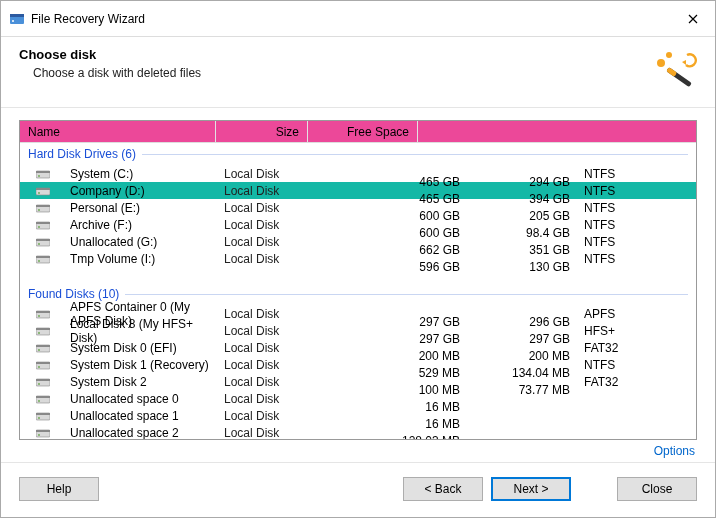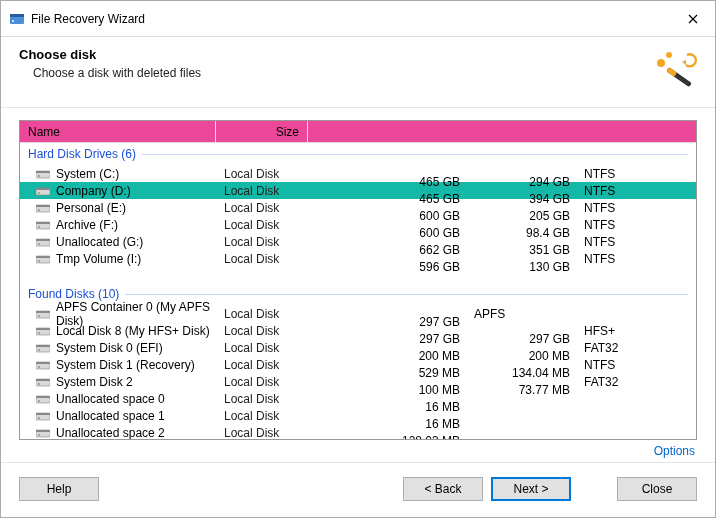--- a/index.html
+++ b/index.html
@@ -22,21 +22,21 @@
 .grid-body::-webkit-scrollbar { width: 17px; }
 .grid-body::-webkit-scrollbar-track { background: #f0f0f0; }
 .grid-body::-webkit-scrollbar-thumb { background: #c1c1c1; border: 1px solid #a0a0a0; }
 .group-row { color: #1a4fd6; padding: 6px 8px 4px 8px; font-size: 12px; }
 .group-row.first { padding-top: 4px; }
 .group-row .line-after { display: inline-block; vertical-align: middle; margin-left: 6px; border-top: 1px solid #c9d6f2; width: 100%; }
 .group-text { white-space: nowrap; }
 .group-wrap { display: flex; align-items: center; position: relative; }
 .disk-row { display: flex; height: 17px; align-items: center; font-size: 12px; }
 .disk-row.selected { background: #14b8a6; }
-.disk-row .c-name { display: flex; align-items: center; padding-left: 16px; gap: 6px; }
+.disk-row .c-name { display: flex; align-items: center; padding-left: 16px; gap: 20px; }
 .disk-row .c-type { padding-left: 8px; color: #222; }
 .disk-row .c-size, .disk-row .c-free { text-align: right; padding-right: 8px; margin-top: 16px; }
 .disk-row .c-fs { padding-left: 6px; }
 .col-name { width: 196px; }
 .col-type { width: 160px; }
 .col-size { width: 92px; }
 .col-free { width: 110px; }
 .col-fs { width: 98px; }
 .disk-icon { width: 14px; height: 12px; flex-shrink: 0; }
 .options-row { text-align: right; padding: 4px 2px 0 0; }
@@ -82,20 +82,21 @@
       <polygon points="37,18 33,15 37,13" fill="#f5a623"></polygon>
     </svg>
   </span>
 </div>
 
 <div class="content">
   <div class="grid-wrap">
     <div class="grid-head">
       <div class="col col-name">Name</div>
       <div class="col col-size right">Size</div>
+      <div class="col col-free right">Free Space</div>
     </div>
     <div class="grid-body" id="grid-body">
         <div class="group-row first">
           <div class="group-wrap">
             <span class="group-text">Hard Disk Drives (6)</span>
             <span class="line-after"></span>
           </div>
         </div>
         <div class="disk-row">
           <div class="c-name col-name">
@@ -192,20 +193,21 @@
           <div class="c-name col-name">
             <span class="disk-icon"><svg viewBox="0 0 14 12">
                 <rect x="0" y="3" width="14" height="7" rx="1" fill="#d9d9d9" stroke="#888" stroke-width="0.6"></rect>
                 <rect x="0" y="3" width="14" height="2" fill="#888"></rect>
                 <circle cx="3" cy="8" r="0.9" fill="#6aa84f"></circle>
               </svg></span>
             <span>APFS Container 0 (My APFS Disk)</span>
           </div>
           <div class="c-type col-type">Local Disk</div>
           <div class="c-size col-size">297 GB</div>
+          <div class="c-free col-free">296 GB</div>
           <div class="c-fs col-fs">APFS</div>
         </div>
         <div class="disk-row">
           <div class="c-name col-name">
             <span class="disk-icon"><svg viewBox="0 0 14 12">
                 <rect x="0" y="3" width="14" height="7" rx="1" fill="#d9d9d9" stroke="#888" stroke-width="0.6"></rect>
                 <rect x="0" y="3" width="14" height="2" fill="#888"></rect>
                 <circle cx="3" cy="8" r="0.9" fill="#6aa84f"></circle>
               </svg></span>
             <span>Local Disk 8 (My HFS+ Disk)</span>

